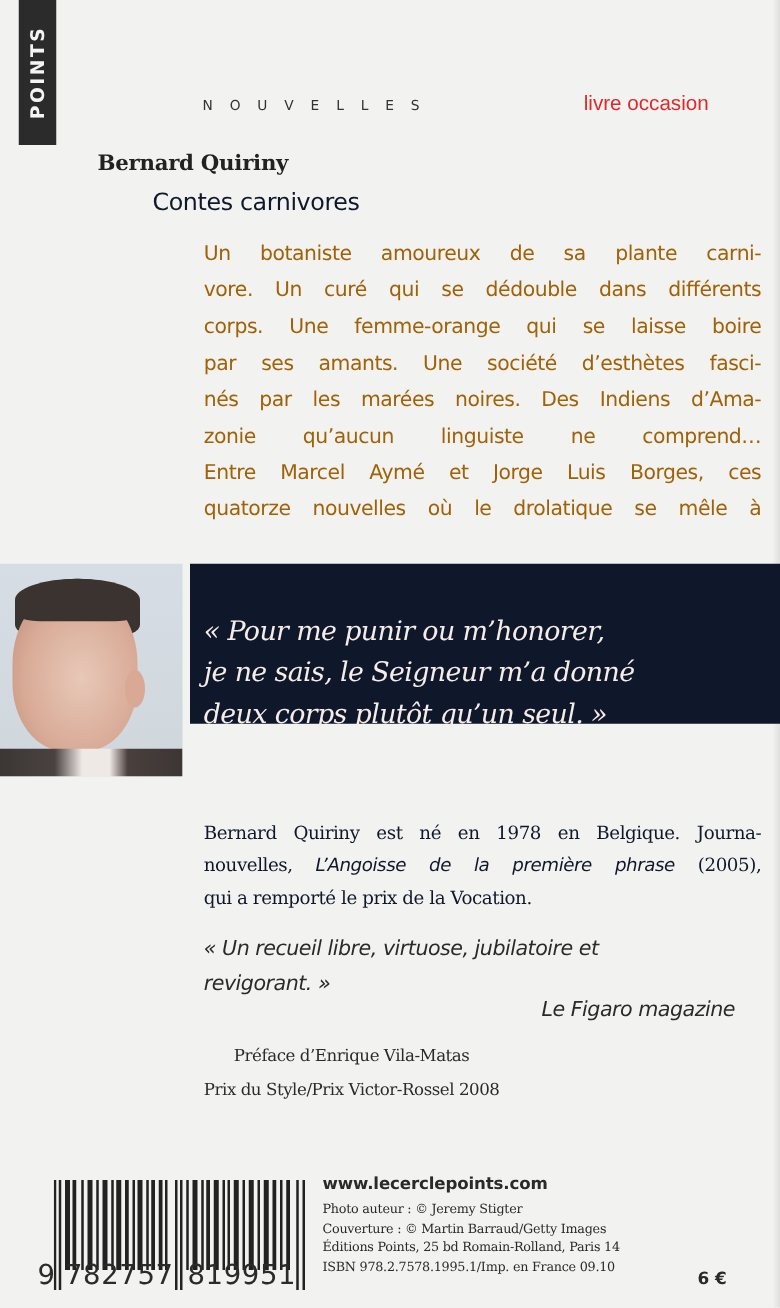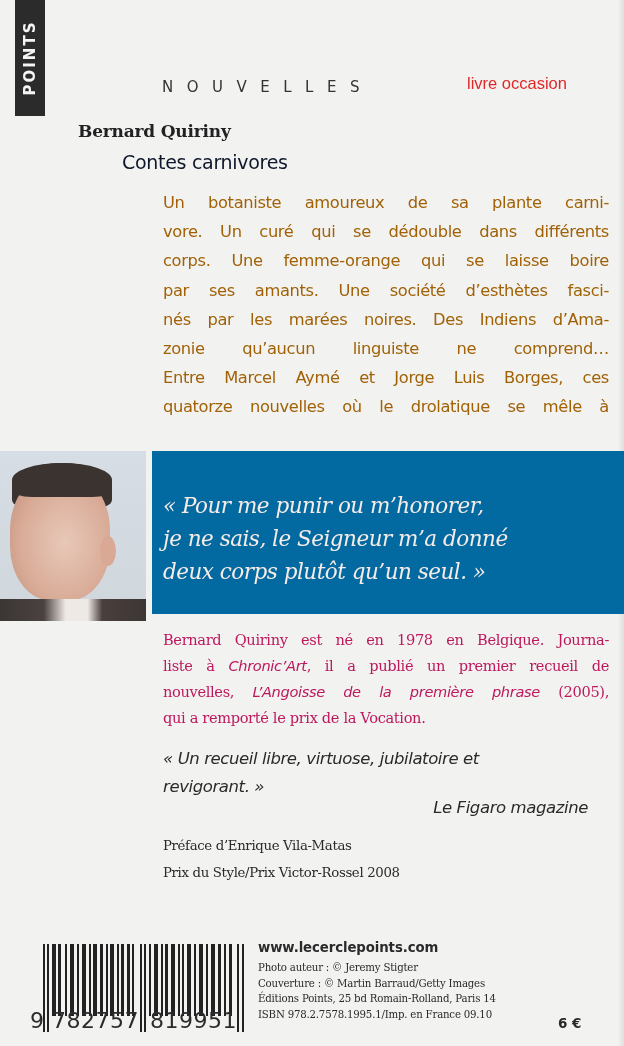--- a/index.html
+++ b/index.html
@@ -19,21 +19,21 @@
       background: #2b2b2b;
       display: flex; align-items: center; justify-content: center;
     }
     .points-tab span {
       display: block; transform: rotate(-90deg);
       color: #f4f4f4; font-family: "DejaVu Sans", sans-serif; font-weight: bold;
       font-size: 15px; letter-spacing: 2px; white-space: nowrap;
     }
     .collection {
       position: absolute; left: 162px; top: 78px;
-      font-family: "DejaVu Sans", sans-serif; font-size: 15px; letter-spacing: 13.5px;
+      font-family: "DejaVu Sans", sans-serif; font-size: 11px; letter-spacing: 13.5px;
       color: #333;
     }
     .sticker {
       position: absolute; left: 467px; top: 74px;
       font-family: "Liberation Sans", sans-serif; font-size: 16.5px; color: #e0282a;
     }
     .author {
       position: absolute; left: 78px; top: 121px;
       font-family: "DejaVu Serif", serif; font-weight: bold; font-size: 17px;
       color: #222; letter-spacing: -0.2px;
@@ -68,52 +68,52 @@
     }
     .photo .ear {
       position: absolute; left: 100px; top: 85px; width: 16px; height: 30px;
       border-radius: 50%; background: #d9a996;
     }
     .photo .collar {
       position: absolute; left: 0; top: 148px; width: 146px; height: 30px;
       background: linear-gradient(90deg, #3b3634 0%, #4a4240 30%, #efe9e6 45%, #efe9e6 60%, #4a3f3d 70%, #3b3634 100%);
     }
     .quote-panel {
-      position: absolute; left: 152px; top: 451px; right: 0; height: 163px;
-      background: #0369a1;
+      position: absolute; left: 152px; top: 451px; right: 0; height: 128px;
+      background: #0f172a;
     }
     .quote-panel p {
       margin: 0; position: absolute; left: 11px; top: 38px;
       font-family: "DejaVu Serif", serif; font-style: italic; font-size: 21.5px;
       line-height: 33px; color: #f6ece8; letter-spacing: -0.5px;
     }
     .quote-panel p span { display: block; white-space: nowrap; }
     .bio {
-      position: absolute; left: 163px; top: 627px; width: 446px;
+      position: absolute; left: 163px; top: 654px; width: 446px;
       font-family: "DejaVu Serif", serif; font-size: 14.6px; line-height: 26px;
-      color: #be185d; letter-spacing: -0.35px;
+      color: #0f172a; letter-spacing: -0.35px;
     }
     .bio .line { display: block; white-space: nowrap; text-align: justify; text-align-last: justify; }
     .bio .line.last { text-align-last: left; }
     .bio i { font-family: "DejaVu Sans", sans-serif; font-style: italic; }
     .review {
       position: absolute; left: 163px; top: 745px; width: 450px;
       font-family: "DejaVu Sans", sans-serif; font-style: italic; font-size: 16.5px;
       line-height: 28px; color: #2a2a2a; letter-spacing: -0.4px;
     }
     .review .line { display: block; white-space: nowrap; }
     .review-source {
       position: absolute; right: 36px; top: 798px;
       font-family: "DejaVu Sans", sans-serif; font-style: italic; font-size: 16.5px;
       color: #2a2a2a; letter-spacing: -0.4px;
     }
     .credits-top {
       position: absolute; left: 163px; top: 832px;
       font-family: "DejaVu Serif", serif; font-size: 13.3px; line-height: 27px;
-      color: #2a2a2a; letter-spacing: -0.35px;
+      color: #2a2a2a; letter-spacing: -0.35px; text-align: center;
     }
     .credits-top span { display: block; white-space: nowrap; }
     
     .barcode {
       position: absolute; left: 43px; top: 944px; width: 202px; height: 88px;
     }
     .barcode svg { display: block; }
     .barcode-digits {
       position: absolute; left: 30px; top: 1008px; width: 218px; height: 28px;
       font-family: "DejaVu Sans", sans-serif; font-size: 22px; color: #2b2b2b;
@@ -174,21 +174,20 @@
 <div class="quote-panel">
   <p>
     <span>« Pour me punir ou m’honorer,</span>
     <span>je ne sais, le Seigneur m’a donné</span>
     <span>deux corps plutôt qu’un seul. »</span>
   </p>
 </div>
 
 <div class="bio">
   <span class="line">Bernard Quiriny est né en 1978 en Belgique. Journa-</span>
-  <span class="line"><span>liste à </span><i>Chronic’Art</i><span>, il a publié un premier recueil de</span></span>
   <span class="line"><span>nouvelles, </span><i>L’Angoisse de la première phrase</i><span> (2005),</span></span>
   <span class="line last">qui a remporté le prix de la Vocation.</span>
 </div>
 
 <div class="review">
   <span class="line">« Un recueil libre, virtuose, jubilatoire et</span>
   <span class="line">revigorant. »</span>
 </div>
 <div class="review-source">Le Figaro magazine</div>
 

